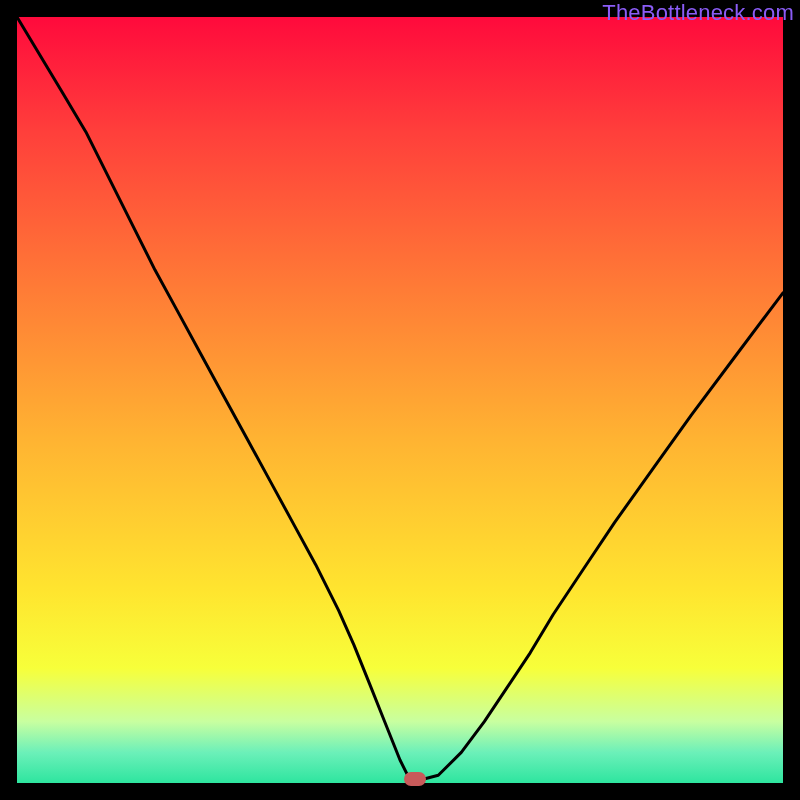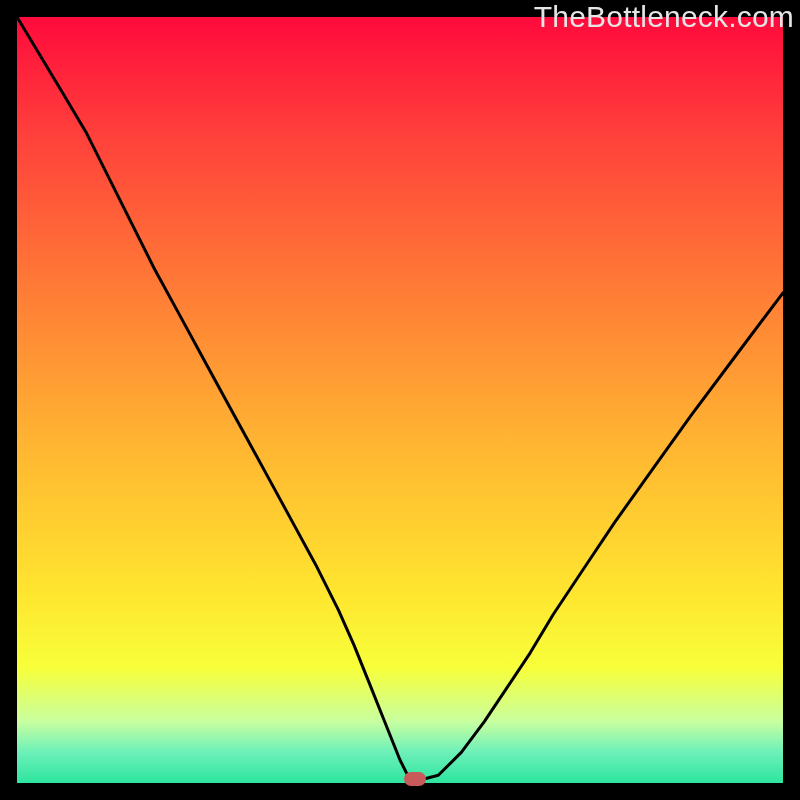--- a/index.html
+++ b/index.html
@@ -33,22 +33,22 @@
       #f7ff3a 85%,
       #c8ffa0 92%,
       #6cf0b9 96%,
       #2ee59f 100%
     );
   }
   .watermark {
     position: absolute;
     top: 0;
     right: 6px;
-    color: #e5e5e5;
-    font-size: 30px;
+    color: #8b5cf6;
+    font-size: 22px;
     letter-spacing: 0.2px;
     font-weight: 500;
     user-select: none;
     z-index: 5;
   }
   svg.curve {
     position: absolute;
     left: 0;
     top: 0;
     width: 100%;

